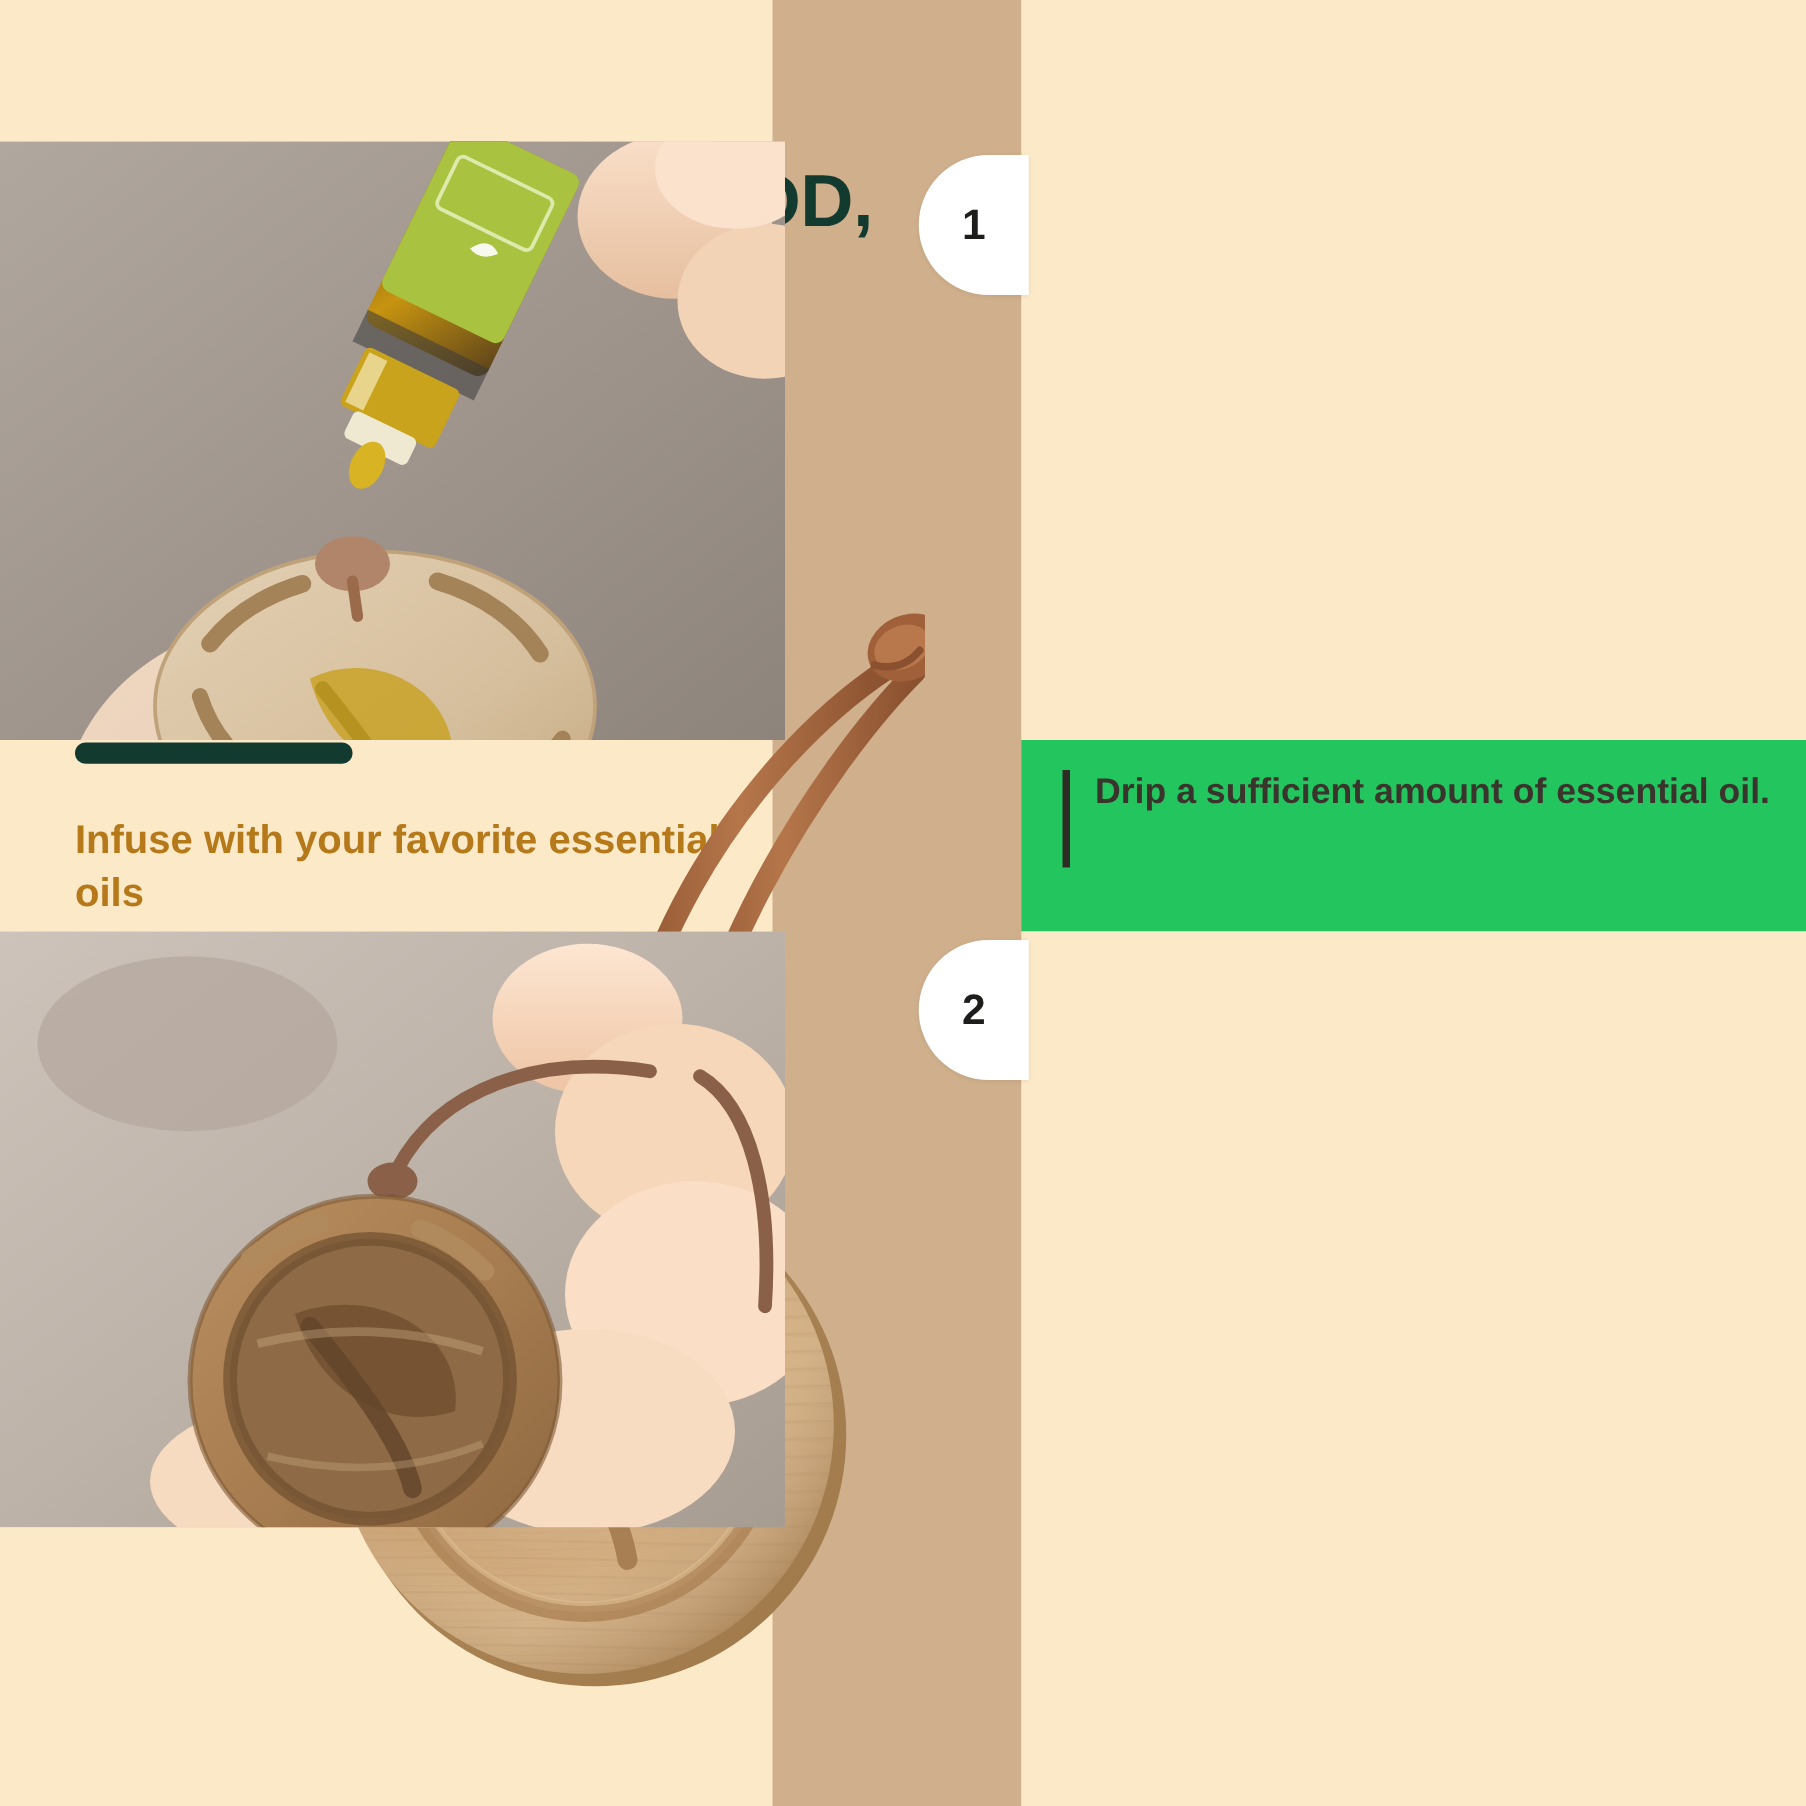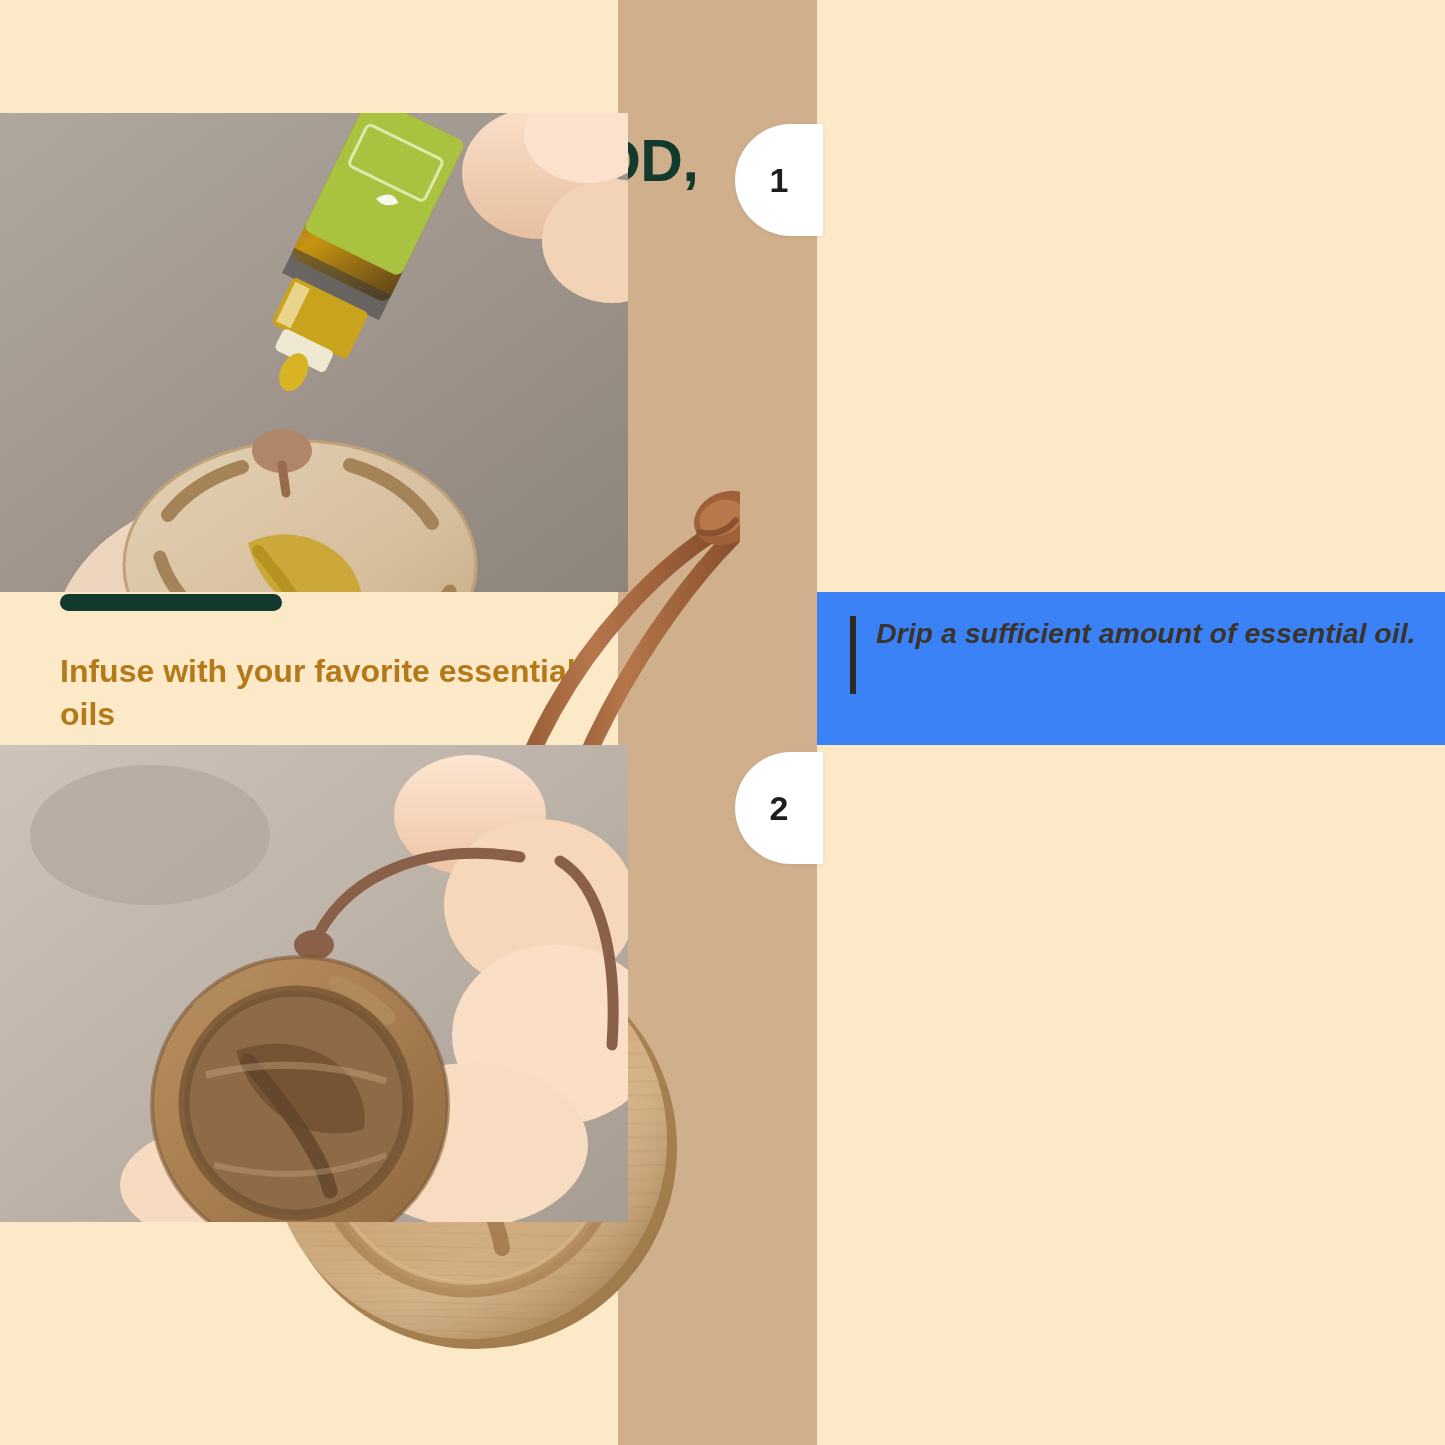--- a/index.html
+++ b/index.html
@@ -46,22 +46,22 @@
     position:absolute;width:88px;height:112px;background:#ffffff;
     border-top-left-radius:56px;border-bottom-left-radius:56px;
     display:flex;align-items:center;justify-content:center;
     font-size:34px;font-weight:800;color:#1d1d1b;
     box-shadow:0 1px 4px rgba(0,0,0,.08);
   }
   .badge-1{left:735px;top:124px;}
   .badge-2{left:735px;top:752px;}
 
   .caption{
-    position:absolute;left:817px;width:628px;background:#3b82f6;
-    display:flex;align-items:flex-start;font-style:italic;
+    position:absolute;left:817px;width:628px;background:#22c55e;
+    display:flex;align-items:flex-start;
   }
   .caption-1{top:592px;height:153px;}
   .caption-2{top:1222px;height:223px;}
   .cap-bar{width:6px;background:#2f2c26;margin:24px 0 0 33px;flex:none;}
   .cap-bar-1{height:78px;}
   .cap-bar-2{height:90px;}
   .cap-text{
     margin:22px 22px 0 20px;
     font-size:28.5px;line-height:1.38;font-weight:800;color:#3a342c;
   }

